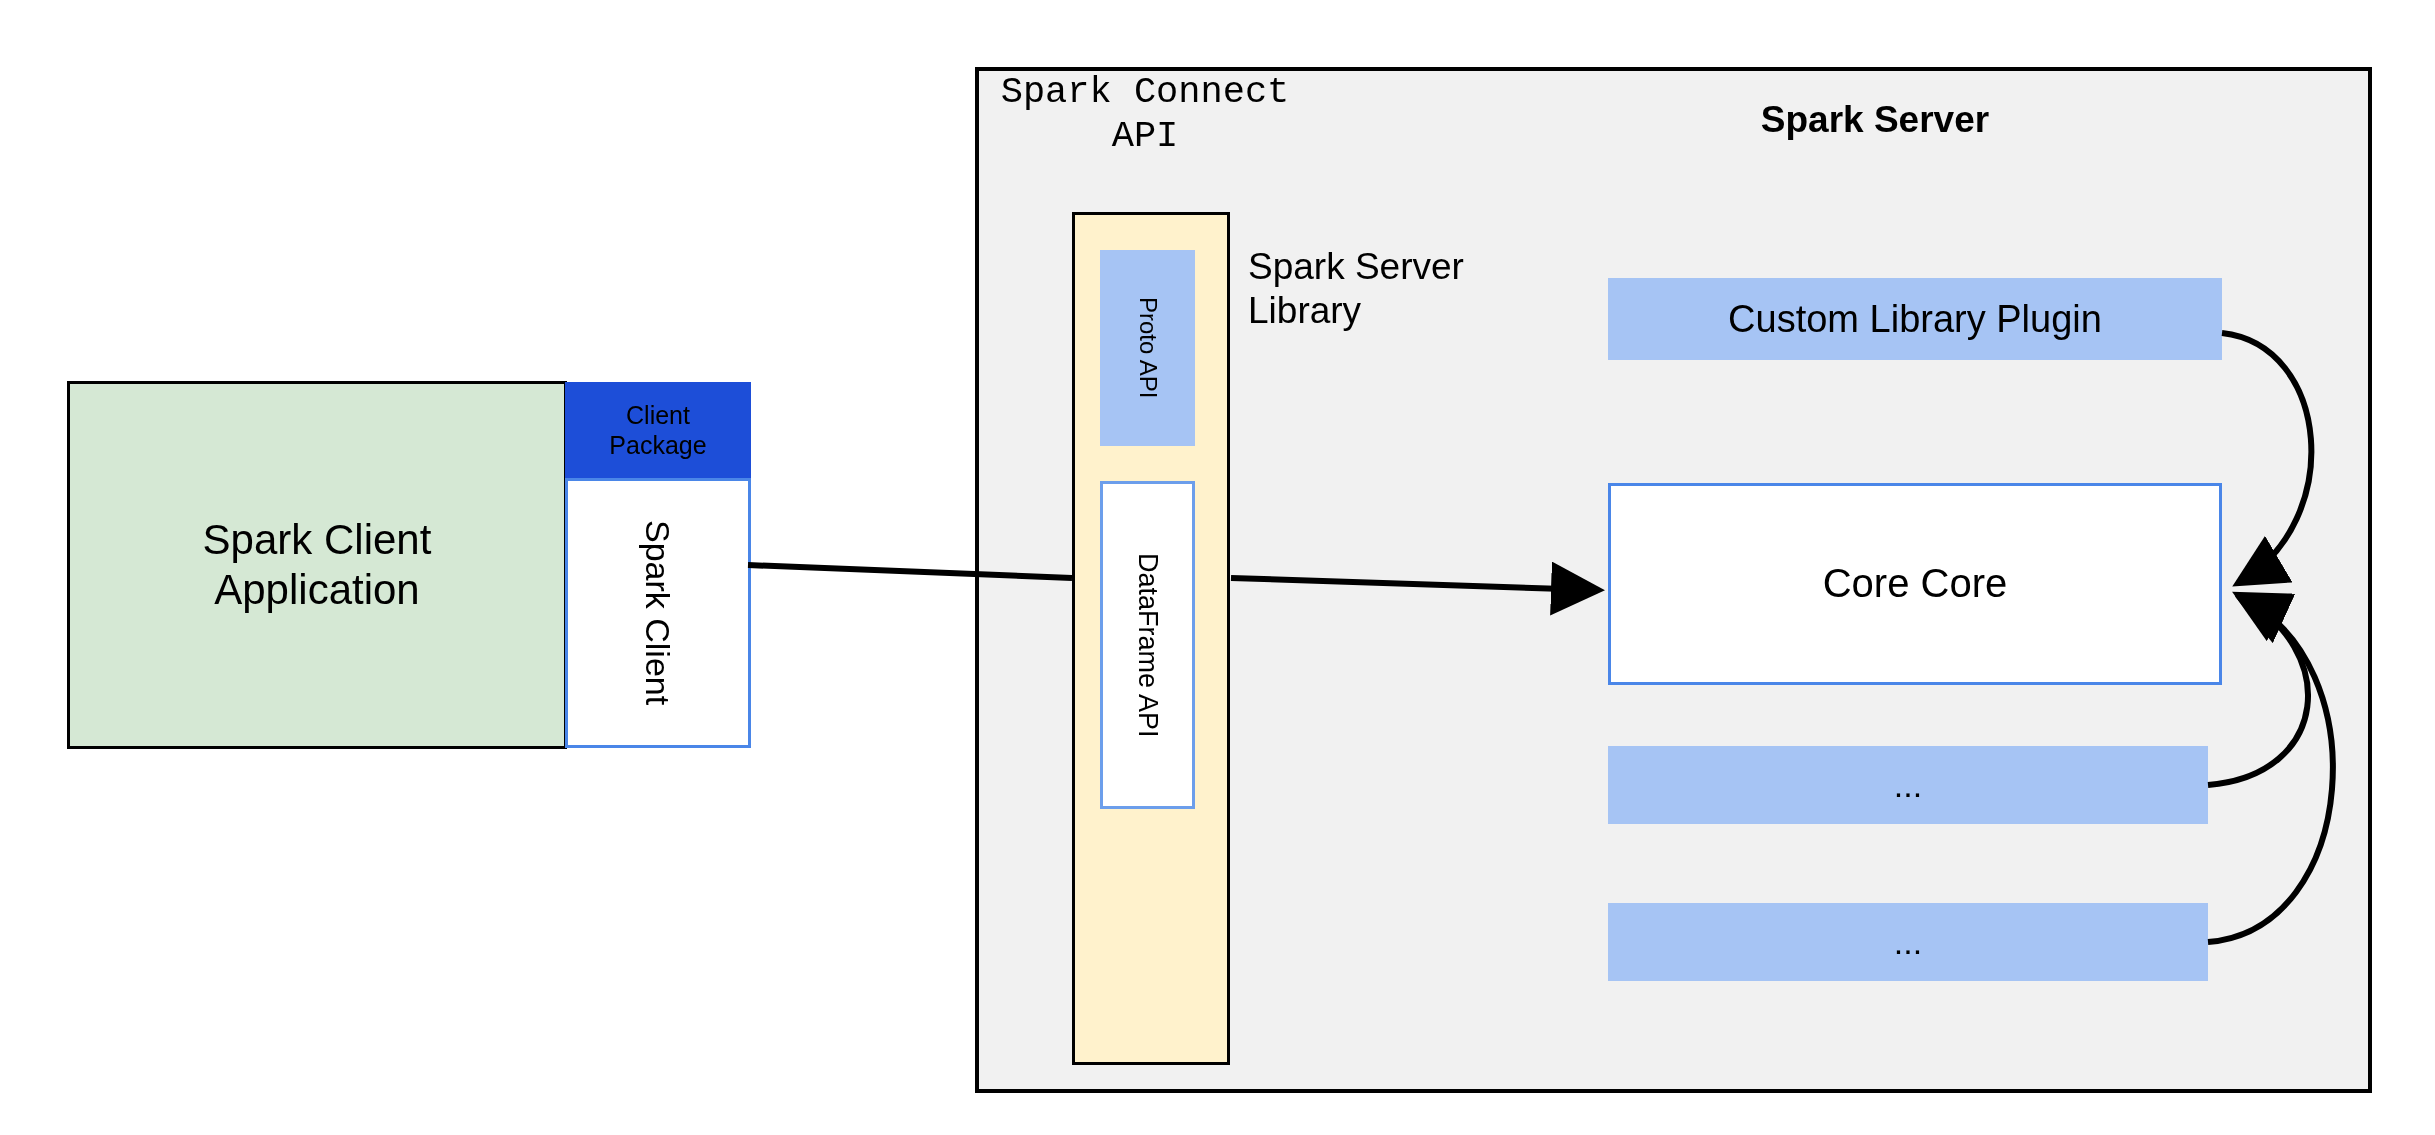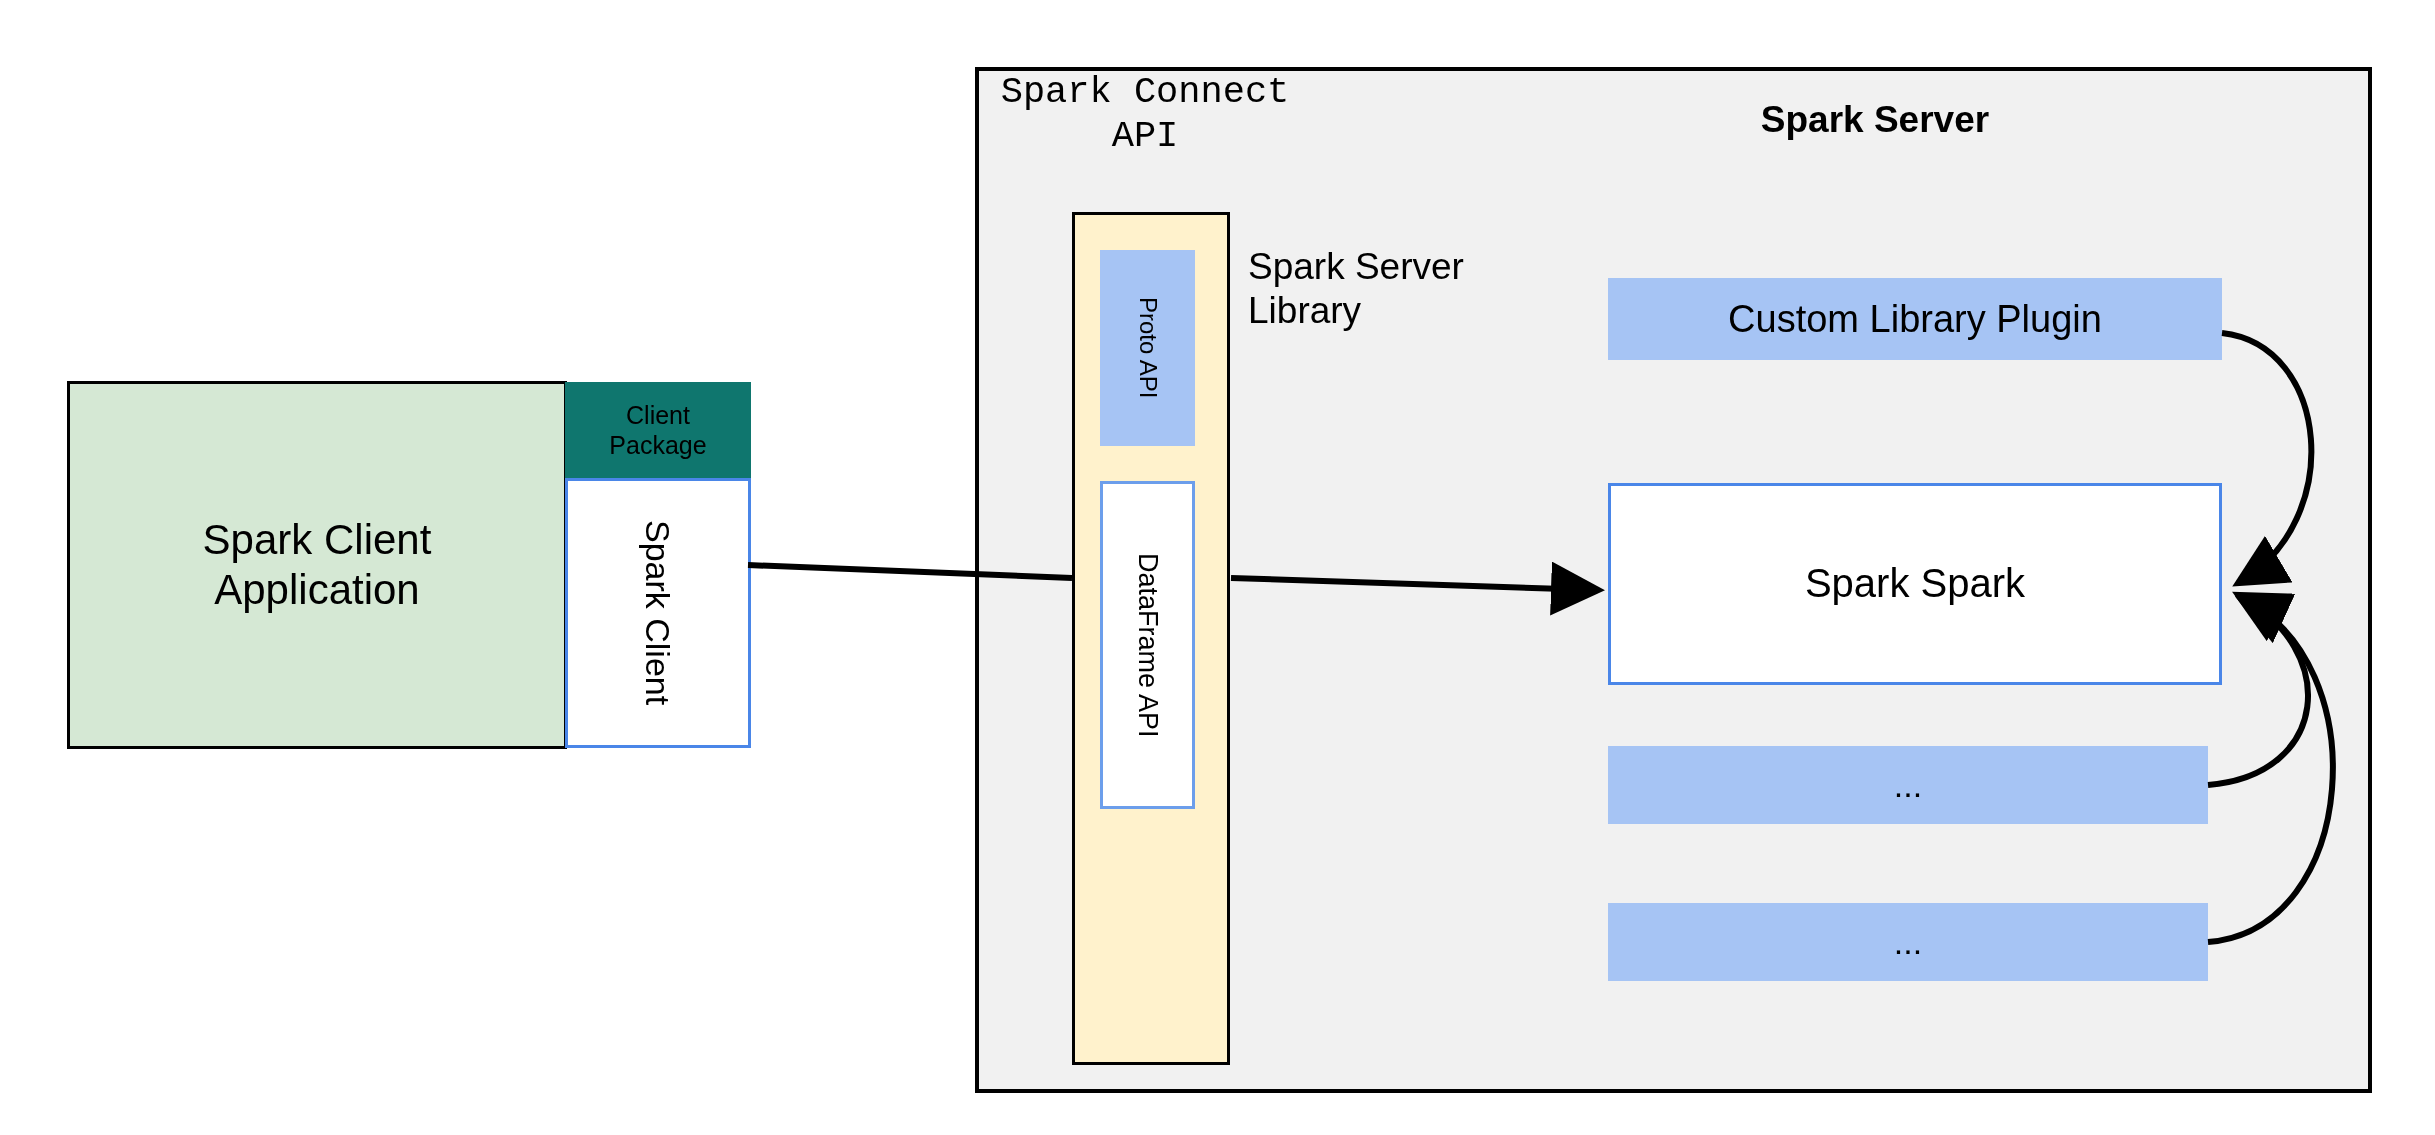--- a/index.html
+++ b/index.html
@@ -46,21 +46,21 @@
     border: 3px solid #000000;
     font-size: 42px;
     z-index: 2;
   }
   #client-app .txt { padding: 0 12px; }
 
   
   #client-package {
     left: 565px; top: 382px;
     width: 186px; height: 97px;
-    background: #0f766e;
+    background: #1d4ed8;
     border: 0;
     font-size: 25px;
     z-index: 3;
   }
 
   
   #spark-client {
     left: 565px; top: 478px;
     width: 186px; height: 270px;
     background: #ffffff;
@@ -218,21 +218,21 @@
 
   <div class="node" id="dataframe-api">
     <span class="vtext">DataFrame API</span>
   </div>
 
   <div class="node" id="custom-library-plugin">
     <span>Custom Library Plugin</span>
   </div>
 
   <div class="node" id="spark-core">
-    <span>Spark Spark</span>
+    <span>Core Core</span>
   </div>
 
   <div class="node" id="ellipsis-1">
     <span>...</span>
   </div>
 
   <div class="node" id="ellipsis-2">
     <span>...</span>
   </div>
 

